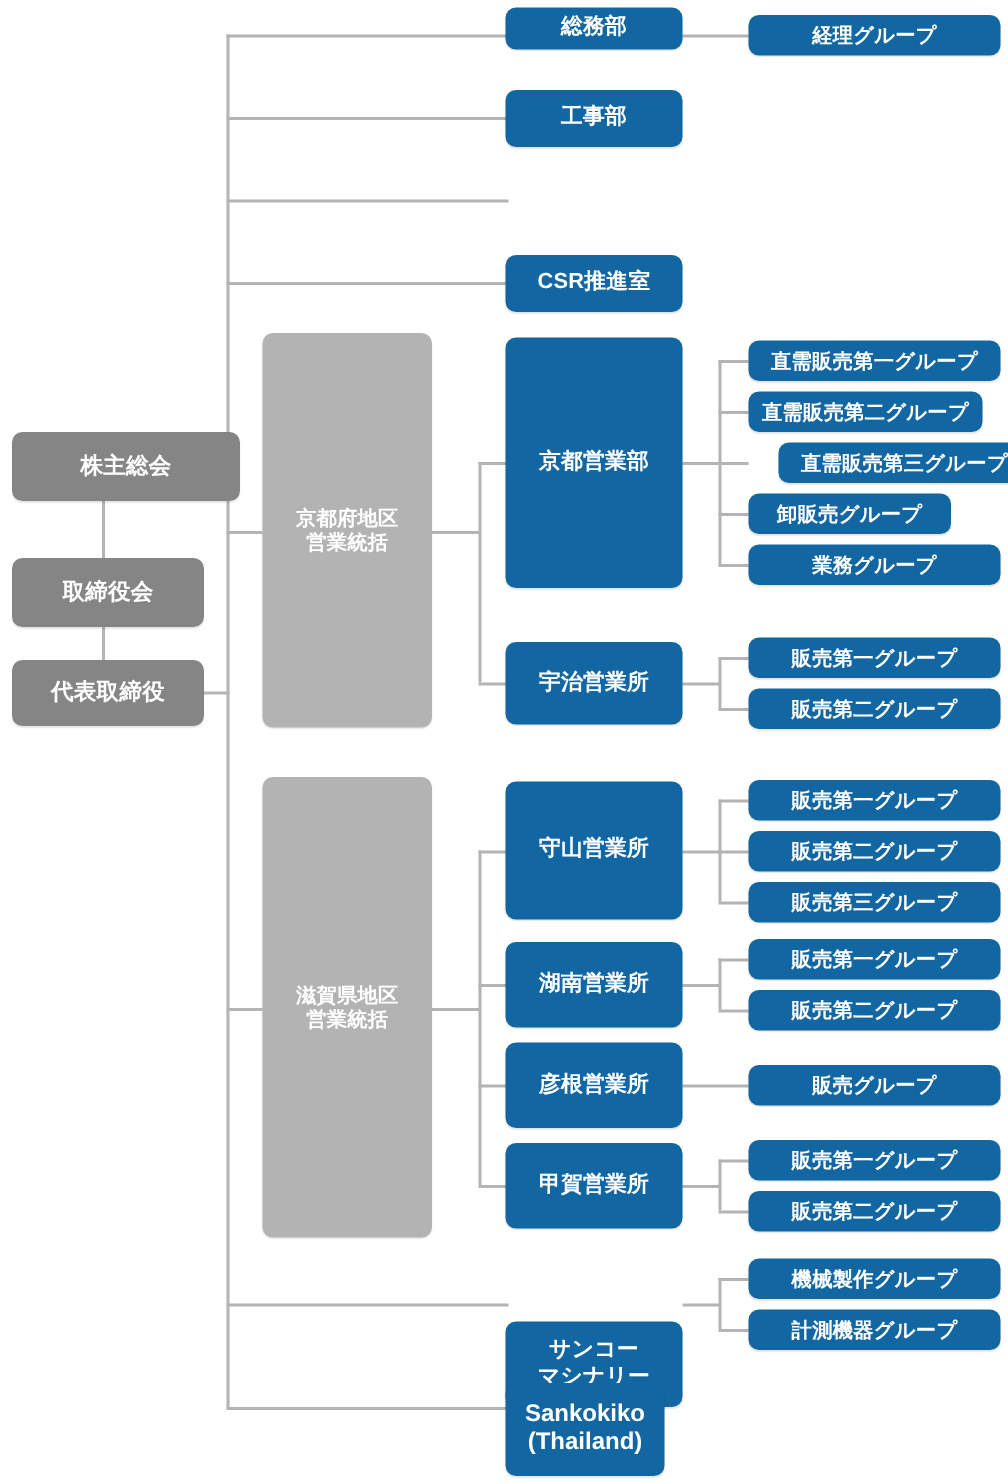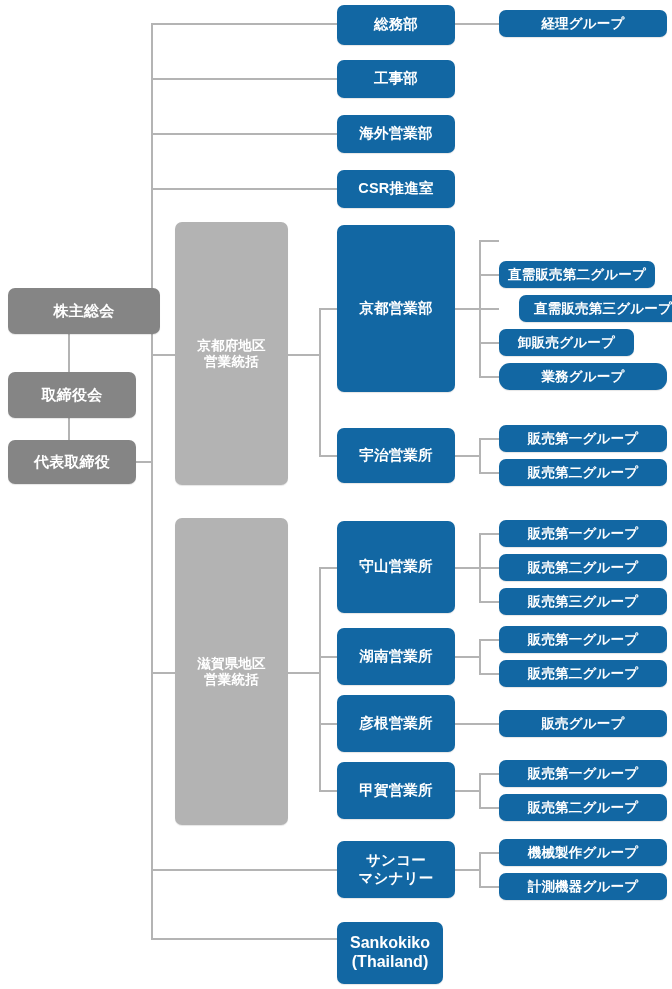--- a/index.html
+++ b/index.html
@@ -134,29 +134,26 @@
   <div class="box grey-dark" style="left:8px; top:288px; width:152px; height:46px;">
     <span>株主総会</span>
   </div>
   <div class="box grey-dark" style="left:8px; top:372px; width:128px; height:46px;">
     <span>取締役会</span>
   </div>
   <div class="box grey-dark" style="left:8px; top:440px; width:128px; height:44px;">
     <span>代表取締役</span>
   </div>
 
-  <div class="box blue" style="left:337px; top:5px; width:118px; height:40px;">
+  <div class="box blue" style="left:337px; top:5px; width:118px; height:28px;">
     <span>総務部</span>
   </div>
   <div class="box blue" style="left:337px; top:60px; width:118px; height:38px;">
     <span>工事部</span>
   </div>
-  <div class="box blue" style="left:337px; top:115px; width:118px; height:38px;">
-    <span>海外営業部</span>
-  </div>
   <div class="box blue" style="left:337px; top:170px; width:118px; height:38px;">
     <span>CSR推進室</span>
   </div>
 
   <div class="box blue small" style="left:499px; top:10px; width:168px; height:27px;">
     <span>経理グループ</span>
   </div>
 
   <div class="box grey-light" style="left:175px; top:222px; width:113px; height:263px;">
     <span>
@@ -165,30 +162,33 @@
     </span>
   </div>
 
   <div class="box blue" style="left:337px; top:225px; width:118px; height:167px;">
     <span>京都営業部</span>
   </div>
   <div class="box blue" style="left:337px; top:428px; width:118px; height:55px;">
     <span>宇治営業所</span>
   </div>
 
+  <div class="box blue small" style="left:499px; top:227px; width:168px; height:27px;">
+    <span>直需販売第一グループ</span>
+  </div>
   <div class="box blue small" style="left:499px; top:261px; width:156px; height:27px;">
     <span>直需販売第二グループ</span>
   </div>
   <div class="box blue small" style="left:499px; top:295px; width:168px; height:27px;margin-left:20px;">
     <span>直需販売第三グループ</span>
   </div>
   <div class="box blue small" style="left:499px; top:329px; width:135px; height:27px;">
     <span>卸販売グループ</span>
   </div>
-  <div class="box blue small" style="left:499px; top:363px; width:168px; height:27px;border-radius:11px;">
+  <div class="box blue small" style="left:499px; top:363px; width:168px; height:27px;">
     <span>業務グループ</span>
   </div>
 
   <div class="box blue small" style="left:499px; top:425px; width:168px; height:27px;">
     <span>販売第一グループ</span>
   </div>
   <div class="box blue small" style="left:499px; top:459px; width:168px; height:27px;">
     <span>販売第二グループ</span>
   </div>
 
@@ -233,21 +233,21 @@
     <span>販売グループ</span>
   </div>
 
   <div class="box blue small" style="left:499px; top:760px; width:168px; height:27px;">
     <span>販売第一グループ</span>
   </div>
   <div class="box blue small" style="left:499px; top:794px; width:168px; height:27px;">
     <span>販売第二グループ</span>
   </div>
 
-  <div class="box blue" style="left:337px; top:841px; width:118px; height:57px;">
+  <div class="box blue" style="left:337px; top:881px; width:118px; height:57px;">
     <span>
       <span>サンコー</span><br>
       <span>マシナリー</span>
     </span>
   </div>
   <div class="box blue latin" style="left:337px; top:922px; width:106px; height:62px;">
     <span>
       <span>Sankokiko</span><br>
       <span>(Thailand)</span>
     </span>

